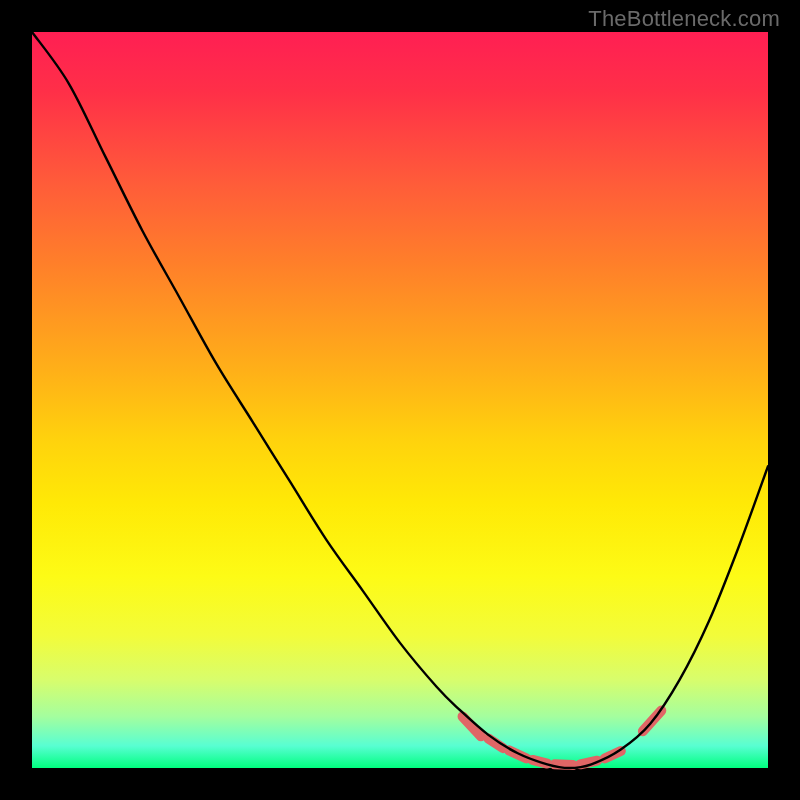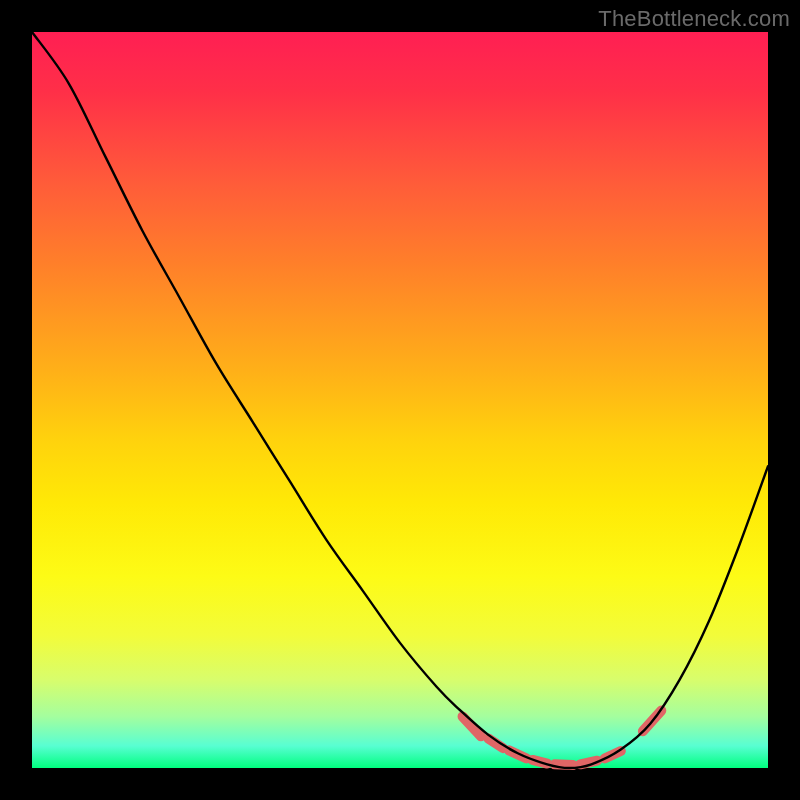--- a/index.html
+++ b/index.html
@@ -13,21 +13,21 @@
   }
   .frame {
     position: relative;
     width: 800px;
     height: 800px;
     background: #000;
   }
   .watermark {
     position: absolute;
     top: 6px;
-    right: 10px;
+    right: 20px;
     color: #6a6a6a;
     font-size: 22px;
     font-weight: 400;
     letter-spacing: 0.2px;
     user-select: none;
   }
   .plot-area {
     position: absolute;
     left: 32px;
     top: 32px;

